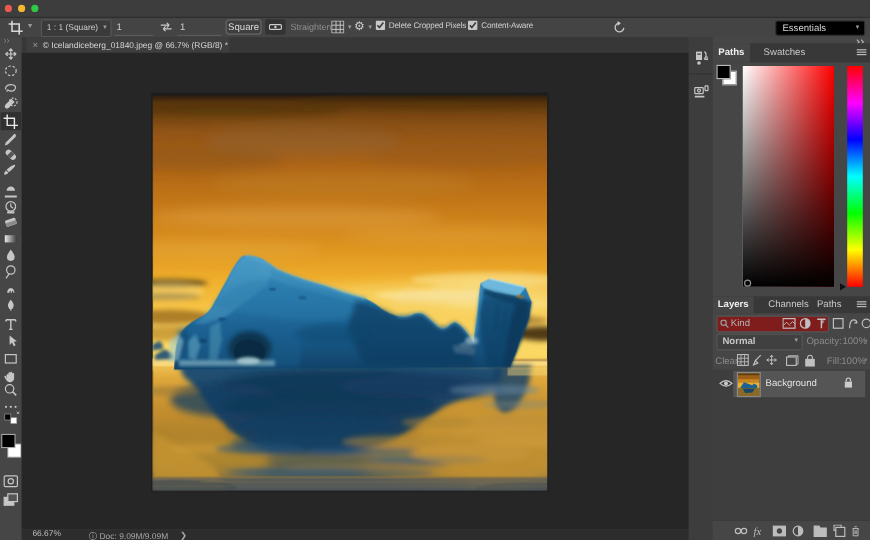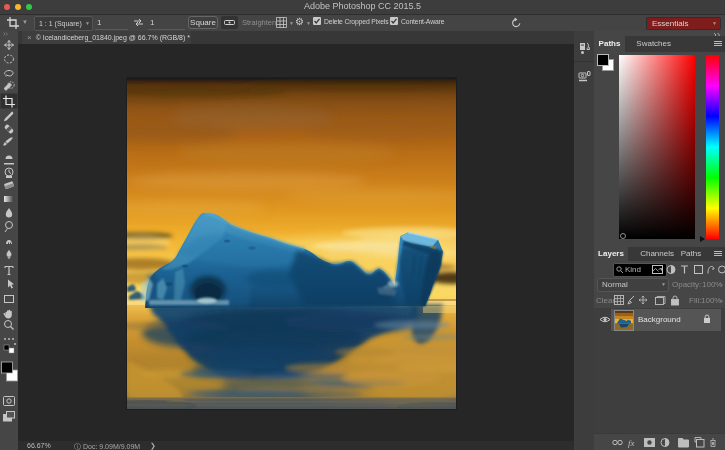--- a/index.html
+++ b/index.html
@@ -21,21 +21,20 @@
 .ptab{position:absolute;font-size:8px;color:#c9c9c9;}
 .ptab.active{background:#464646;color:#f0f0f0;font-weight:bold;}
 </style>
 </head>
 <body>
 
 <div id="titlebar" class="abs">
   <div class="tl" style="left:4px;background:#ea5850;"></div>
   <div class="tl" style="left:14.5px;background:#f5b72f;"></div>
   <div class="tl" style="left:25.5px;background:#33c748;"></div>
-  <div id="title">Adobe Photoshop CC 2015.5</div>
 </div>
 
 <div id="optionsbar" class="abs"></div>
 <div id="opts">
 
   <svg class="abs" style="left:7px;top:17px;" width="12" height="12" viewBox="0 0 12 12">
     <path d="M3 0 L3 9 L12 9 M0 3 L9 3 L9 12" stroke="#d8d8d8" stroke-width="1.3" fill="none"></path>
   </svg>
   <span class="abs" style="left:22px;top:19px;color:#9a9a9a;font-size:6px;">▼</span>
 
@@ -85,21 +84,21 @@
       <rect width="8" height="8" rx="1" fill="#c9c9c9"></rect>
       <path d="M1.5 4 L3.2 6 L6.5 1.8" stroke="#3a3a3a" stroke-width="1.3" fill="none"></path>
     </svg>
   <span class="abs" style="left:401px;top:18px;font-size:6.8px;letter-spacing:-0.15px;color:#d0d0d0;">Content-Aware</span>
 
   <svg class="abs" style="left:511px;top:16px;" width="11" height="12" viewBox="0 0 11 12">
     <path d="M8.8 7.2 A3.6 3.6 0 1 1 5.5 3.4" stroke="#c9c9c9" stroke-width="1.1" fill="none"></path>
     <path d="M3.6 1.6 L6.4 3.4 L3.8 5.4 z" fill="#c9c9c9"></path>
   </svg>
 
-  <div class="abs" style="left:646px;top:17px;width:73px;height:11px;background:#7f1d1d;border:1px solid #2e2e2e;border-radius:2px;text-decoration:underline;">
+  <div class="abs" style="left:646px;top:17px;width:73px;height:11px;background:#000000;border:1px solid #2e2e2e;border-radius:2px;text-decoration:underline;">
     <span style="position:absolute;left:5px;top:1px;font-size:8px;color:#d6d6d6;">Essentials</span>
     <span style="position:absolute;right:3px;top:2px;font-size:5px;color:#9a9a9a;">▼</span>
   </div>
 </div>
 
 <div id="tabwell" class="abs"></div>
 <div id="activetab" class="abs"><span style="color:#9a9a9a;margin-left:5px;font-size:8px;">×</span><span style="margin-left:4px;">© Icelandiceberg_01840.jpeg @ 66.7% (RGB/8) *</span></div>
 
 <div id="toolbar" class="abs"></div>
 <svg class="abs" style="left:0;top:31px;" width="18" height="419" viewBox="0 0 18 419">
@@ -426,21 +425,21 @@
   linear-gradient(to bottom, #f00 0%, #f0f 16.7%, #00f 33.3%, #0ff 50%, #0f0 66.7%, #ff0 83.3%, #f00 100%);"></div>
 <div class="abs" style="left:700px;top:236px;width:0;height:0;border-top:3px solid transparent;border-bottom:3px solid transparent;border-left:5px solid #111;"></div>
 
 <div class="abs ptabbar" style="left:594px;top:247px;width:131px;height:14px;">
   <div class="ptab active" style="left:0;top:0;width:34px;height:14px;line-height:14px;text-align:center;">Layers</div>
   <div class="ptab" style="left:36px;top:0;width:44px;height:14px;line-height:14px;text-align:right;">Channels</div>
   <div class="ptab" style="left:82px;top:0;width:30px;height:30px;line-height:14px;text-align:center;">Paths</div>
   <div style="position:absolute;right:3px;top:4px;width:8px;height:1px;background:#bbb;box-shadow:0 2px 0 #bbb,0 4px 0 #bbb;"></div>
 </div>
 
-<div class="abs" style="left:613px;top:263px;width:52px;height:12px;background:#000000;border:1px solid #555;border-radius:2px;">
+<div class="abs" style="left:597px;top:263px;width:52px;height:12px;background:#7f1d1d;border:1px solid #555;border-radius:2px;padding-left:40px;">
   <svg style="position:absolute;left:2px;top:2px;" width="8" height="8" viewBox="0 0 8 8">
       <circle cx="3" cy="3" r="2.2" stroke="#9a9a9a" fill="none" stroke-width="1"></circle>
       <path d="M4.6 4.6 L7 7" stroke="#9a9a9a" stroke-width="1"></path>
     </svg>
   <span style="position:absolute;left:11px;top:1px;color:#b5b5b5;font-size:8px;">Kind</span>
   <span style="position:absolute;right:2px;top:2px;font-size:5px;color:#9a9a9a;">▼</span>
 </div>
 <svg class="abs" style="left:652px;top:264px;" width="73" height="11" viewBox="0 0 73 11">
   <g stroke="#c0c0c0" fill="none" stroke-width="1">
     <rect x="0.5" y="1.5" width="10" height="8"></rect>
@@ -448,21 +447,21 @@
     <circle cx="19" cy="5.5" r="4"></circle>
     <path d="M19 1.5 a4 4 0 0 1 0 8 z" fill="#c0c0c0" stroke="none"></path>
     <path d="M29 2 h7 M32.5 2 v7.5" stroke-width="1.2"></path>
     <rect x="42.5" y="1.5" width="8" height="8"></rect>
     <path d="M56 9.5 c0 -4 1 -7 3.5 -7 c2 0 2.5 1.5 2.5 2.5 l-2 0"></path>
     <circle cx="70" cy="5.5" r="3.5"></circle>
   </g>
 </svg>
 
 <div class="abs" style="left:597px;top:278px;width:70px;height:12px;background:#404040;border:1px solid #555;border-radius:2px;">
-  <span style="position:absolute;left:4px;top:1px;color:#c5c5c5;font-size:8px;">Normal</span>
+  <span style="position:absolute;left:4px;top:1px;color:#c5c5c5;font-size:8px;font-weight:bold;">Normal</span>
   <span style="position:absolute;right:2px;top:2px;font-size:5px;color:#9a9a9a;">▼</span>
 </div>
 <span class="abs" style="left:672px;top:280px;color:#8b8b8b;font-size:8px;">Opacity:</span>
 <span class="abs" style="left:702px;top:280px;color:#8b8b8b;font-size:8px;">100%</span>
 <span class="abs" style="left:719px;top:282px;font-size:5px;color:#777;">▼</span>
 
 <span class="abs" style="left:596px;top:296px;color:#8b8b8b;font-size:8px;">Clear:</span>
 <svg class="abs" style="left:614px;top:295px;" width="70" height="11" viewBox="0 0 70 11">
   <g stroke="#c0c0c0" fill="none" stroke-width="0.9">
     <rect x="0.5" y="0.5" width="9" height="9"></rect>

